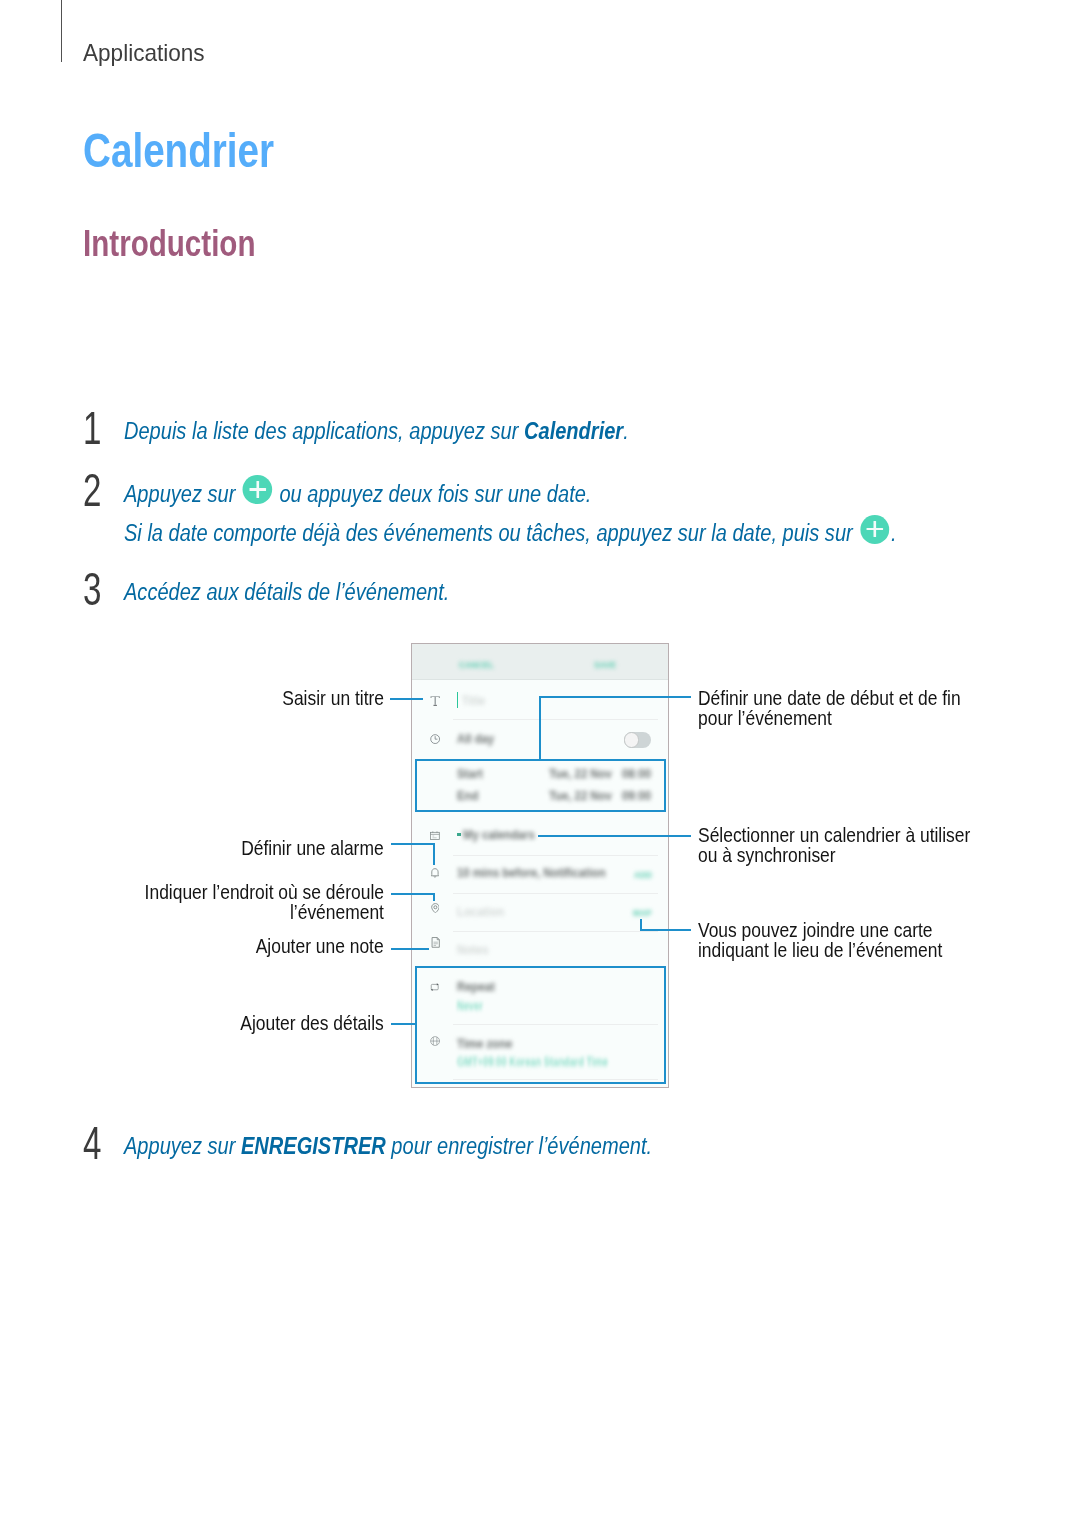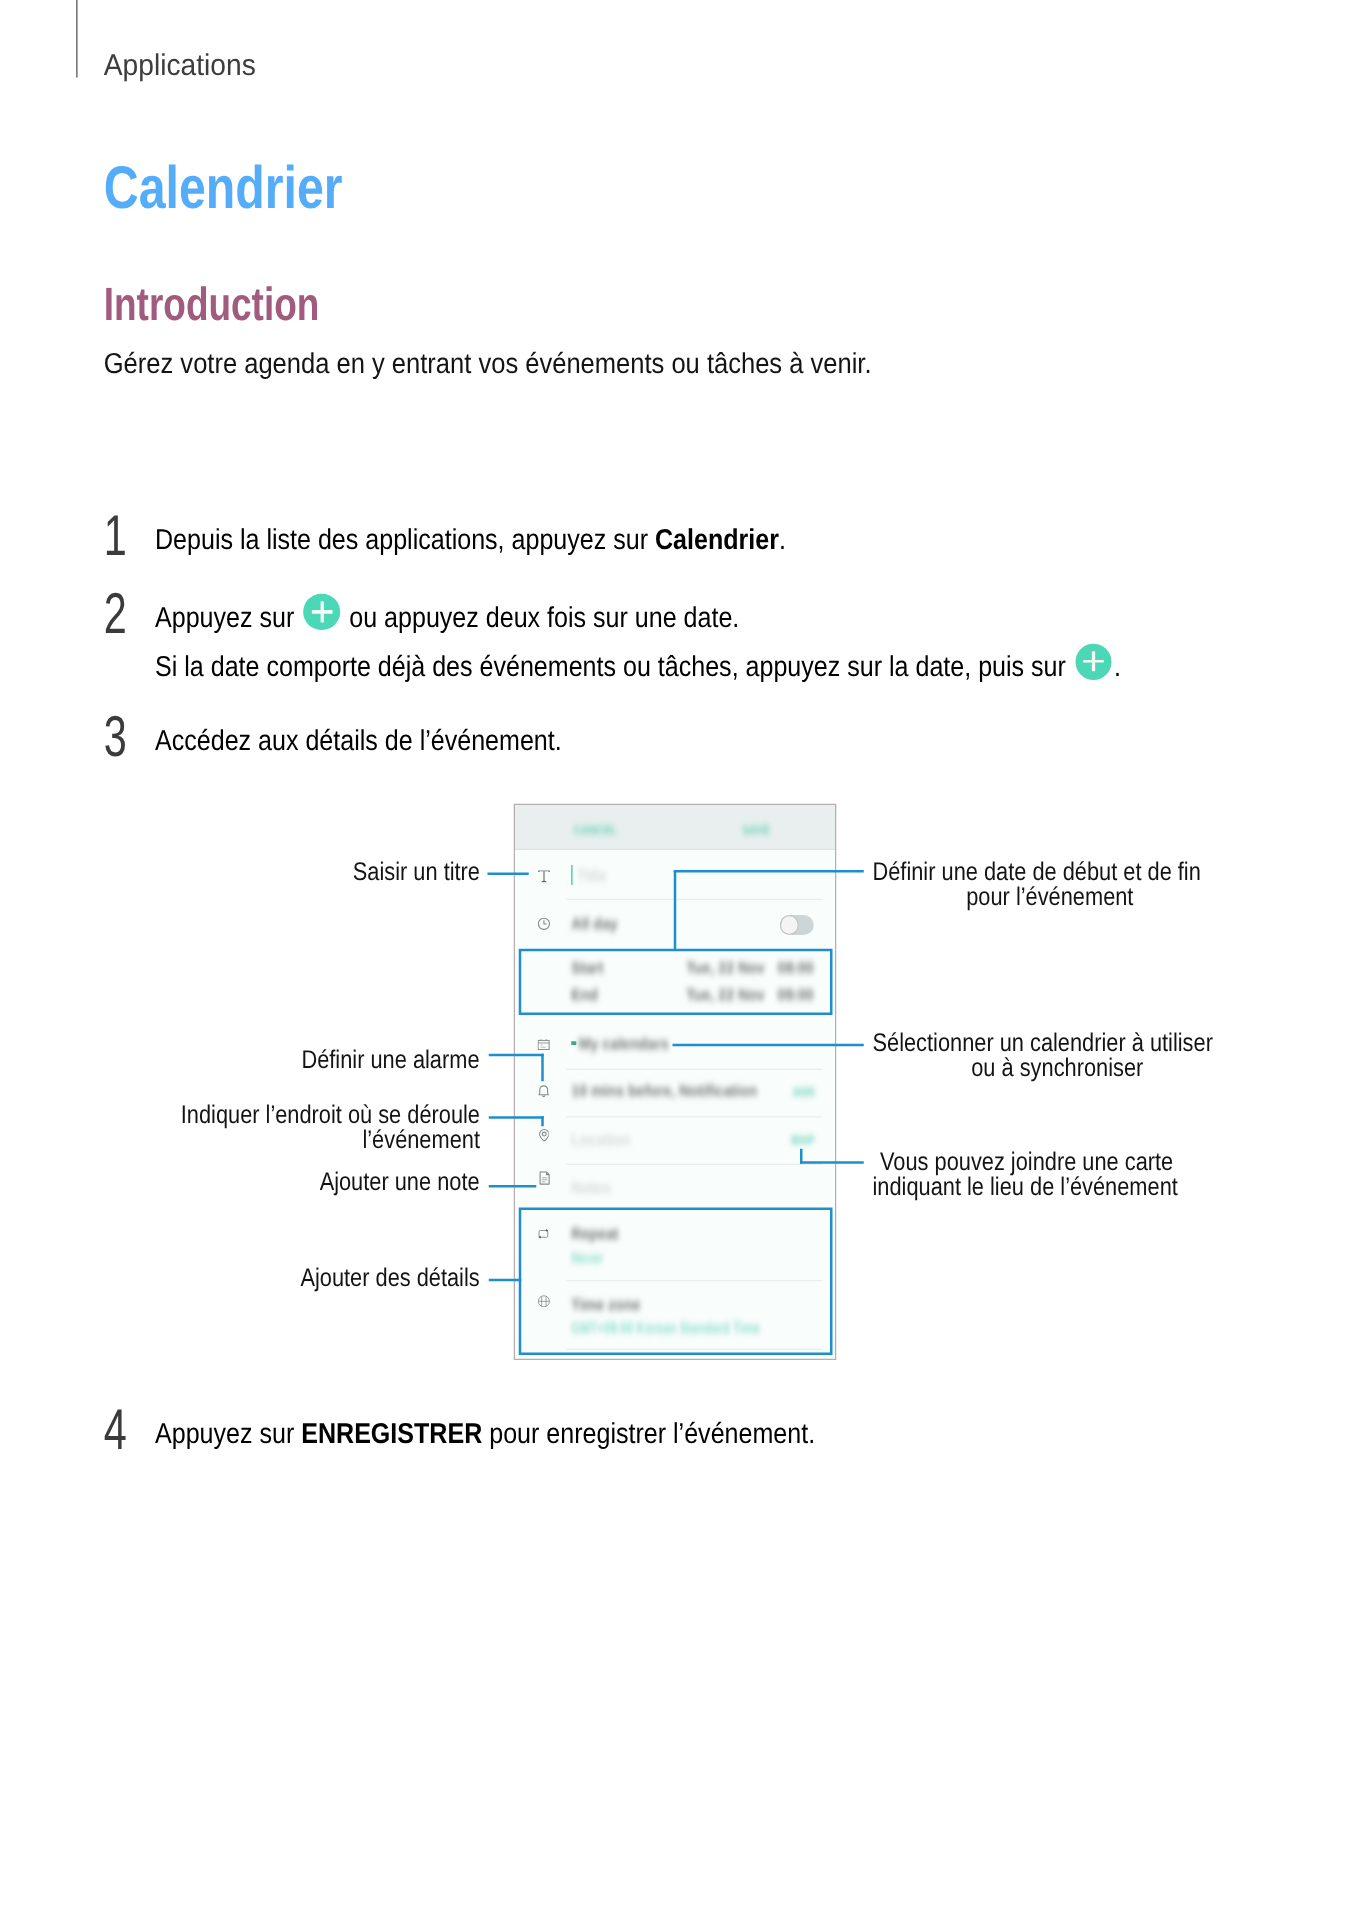--- a/index.html
+++ b/index.html
@@ -28,36 +28,36 @@
   .h2-create .cx{transform:scaleX(0.762);}
 
   
   .body-p{position:absolute;font-size:23px;line-height:24px;color:#141414;}
   .p-intro{left:83px;top:278px;}
   .p-intro .cx{transform:scaleX(0.888);}
 
   .step{position:absolute;left:83px;height:32px;}
   .step-num{position:absolute;left:0;top:-12px;font-size:46px;line-height:43px;color:#3b3b3b;font-weight:400;}
   .step-num .cx{transform:scaleX(0.72);}
-  .step-txt{position:absolute;left:41px;top:0;font-size:23px;line-height:24px;color:#000000;white-space:nowrap;}
+  .step-txt{position:absolute;left:41px;top:0;font-size:23px;line-height:24px;color:#0369a1;white-space:nowrap;font-style:italic;}
   .step-txt .cx{transform:scaleX(0.8715);}
   .step-txt b{font-weight:bold;}
 
   
   .plus{display:inline-block;width:33.3px;height:29px;border-radius:50%/50%;background:#4CD7B7;position:relative;
         vertical-align:-5.5px;margin:0 2.2px;top:-2.5px;}
   .plus:before,.plus:after{content:"";position:absolute;background:#f4fcfa;border-radius:.5px;}
   .plus:before{left:7.1px;top:13.3px;width:19px;height:2.5px;}
   .plus:after{top:6.2px;left:15.2px;height:16.6px;width:2.9px;}
 
   .page-num{position:absolute;left:1px;top:1475px;width:1080px;text-align:center;font-size:26px;line-height:25px;color:#464646;}
   .page-num .cx{transform:scaleX(0.87);transform-origin:center center;}
 
   
-  .callout{position:absolute;font-size:20.4px;line-height:20.2px;color:#141414;white-space:nowrap;text-align:center;}
+  .callout{position:absolute;font-size:20.4px;line-height:20.2px;color:#141414;white-space:nowrap;}
   .callout.rt{text-align:right;}
   .callout .cx{transform:scaleX(0.855);transform-origin:left center;}
   .callout.rt .cx{transform:scaleX(0.855);transform-origin:right center;}
 
   .lead{position:absolute;background:#1E8FCB;}
   .lead.h{height:2.2px;}
   .lead.v{width:2.2px;}
 
   
   .phone{position:absolute;left:411px;top:643px;width:257.5px;height:444.5px;
@@ -82,21 +82,20 @@
 <body>
 
 <div class="page">
 
   <div class="hdr-rule"></div>
   <div class="hdr-label"><span class="cx">Applications</span></div>
 
   <div class="doc-title"><span class="cx">Calendrier</span></div>
 
   <div class="h2 h2-intro"><span class="cx">Introduction</span></div>
-  <div class="body-p p-intro"><span class="cx">Gérez votre agenda en y entrant vos événements ou tâches à venir.</span></div>
 
 
   <div class="step" style="top:418.5px">
     <div class="step-num"><span class="cx">1</span></div>
     <div class="step-txt"><span class="cx"><span>Depuis la liste des applications, appuyez sur </span><b>Calendrier</b><span>.</span></span></div>
   </div>
 
   <div class="step" style="top:477.5px">
     <div class="step-num" style="top:-9px"><span class="cx">2</span></div>
     <div class="step-txt"><span class="cx"><span>Appuyez sur </span><span class="plus"></span><span> ou appuyez deux fois sur une date.</span></span></div>

